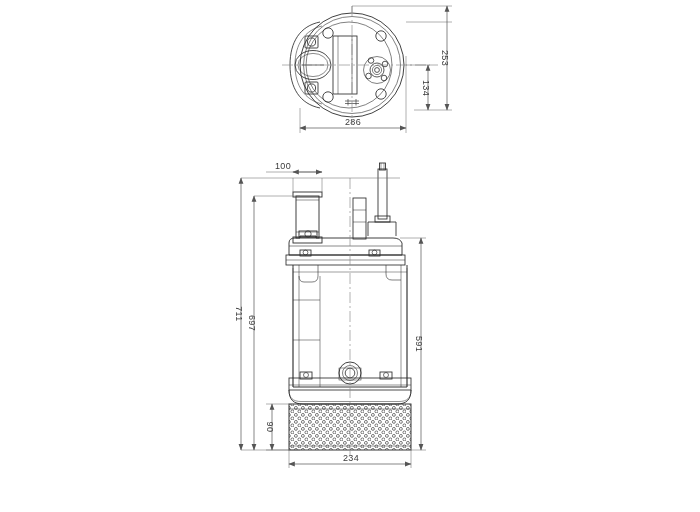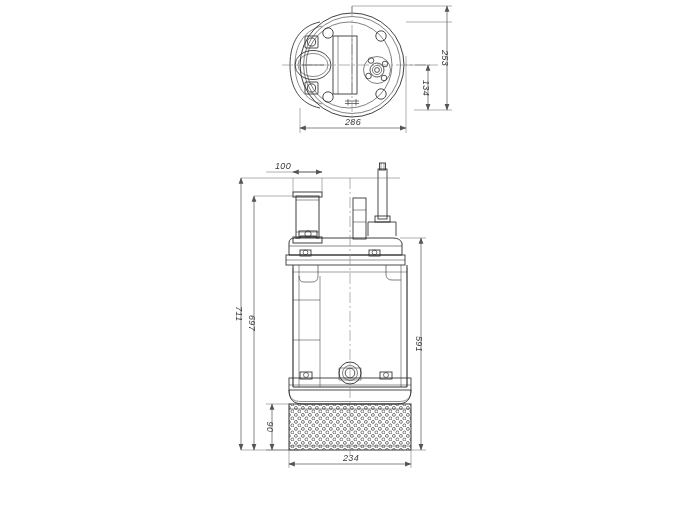--- a/index.html
+++ b/index.html
@@ -1,18 +1,18 @@
 <!DOCTYPE html>
 <html><head>
 <meta charset="utf-8">
 <style>
   html,body{margin:0;padding:0;background:#ffffff;}
   body{width:700px;height:512px;overflow:hidden;
        font-family:"Liberation Sans", sans-serif;}
-  #stage{position:relative;width:700px;height:512px;background:#1d4ed8;font-style:italic;}
+  #stage{position:relative;width:700px;height:512px;background:#1d4ed8;}
   svg{display:block;}
   .dimtxt{font-family:"Liberation Sans", sans-serif;font-size:9px;fill:#3a3a3a;
           letter-spacing:0.4px;}
   .dimtxt.vert{writing-mode:vertical-rl;}
 </style>
 </head>
 <body>
 
 <div id="stage">
 <svg width="700" height="512" viewBox="0 0 700 512">

